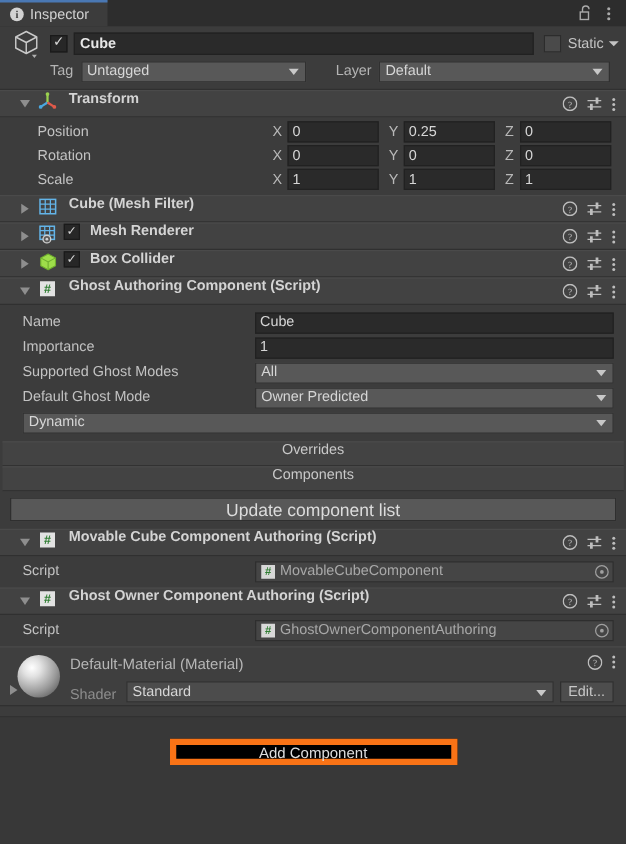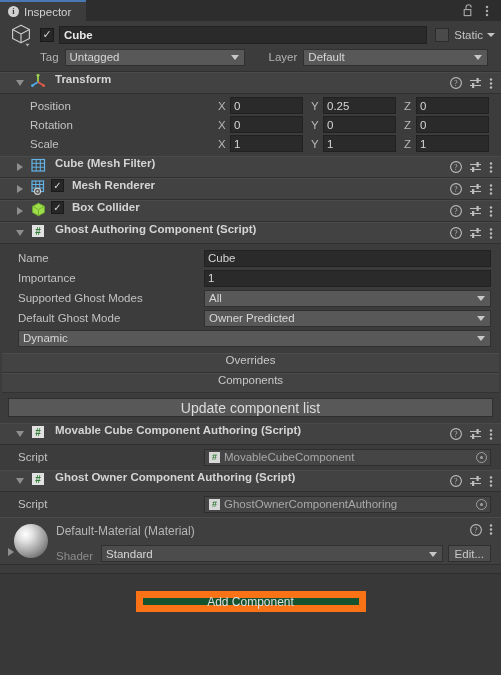--- a/index.html
+++ b/index.html
@@ -149,21 +149,21 @@
   .mat-shader-row { position: absolute; left: 56px; top: 27px; right: 10px; display:flex; align-items:flex-end; }
   .edit-btn {
     background: #4d4d4d; border:1px solid #2f2f2f; height:17px; padding:0 6px;
     display:flex;align-items:center; color:#c8c8c8; font-size:11.5px; margin-left:5px;
   }
 
   .mat-footer { background:#3c3c3c; height: 9px; border-bottom: 1px solid #2e2e2e;}
 
   .add-comp-wrap { padding-top: 17px; display:flex; justify-content:center; background:#383838;}
   .add-comp {
-    width: 230px; height: 21px; background: #14532d; border: 7px solid #f97316;
+    width: 230px; height: 21px; background: #000000; border: 5px solid #f97316;
     display:flex;align-items:center;justify-content:center; color:#dedede; font-size:12px;
   }
   svg { display:block; }
 </style>
 </head>
 <body>
 
 <div class="inspector">
 
   <div class="tabbar">

